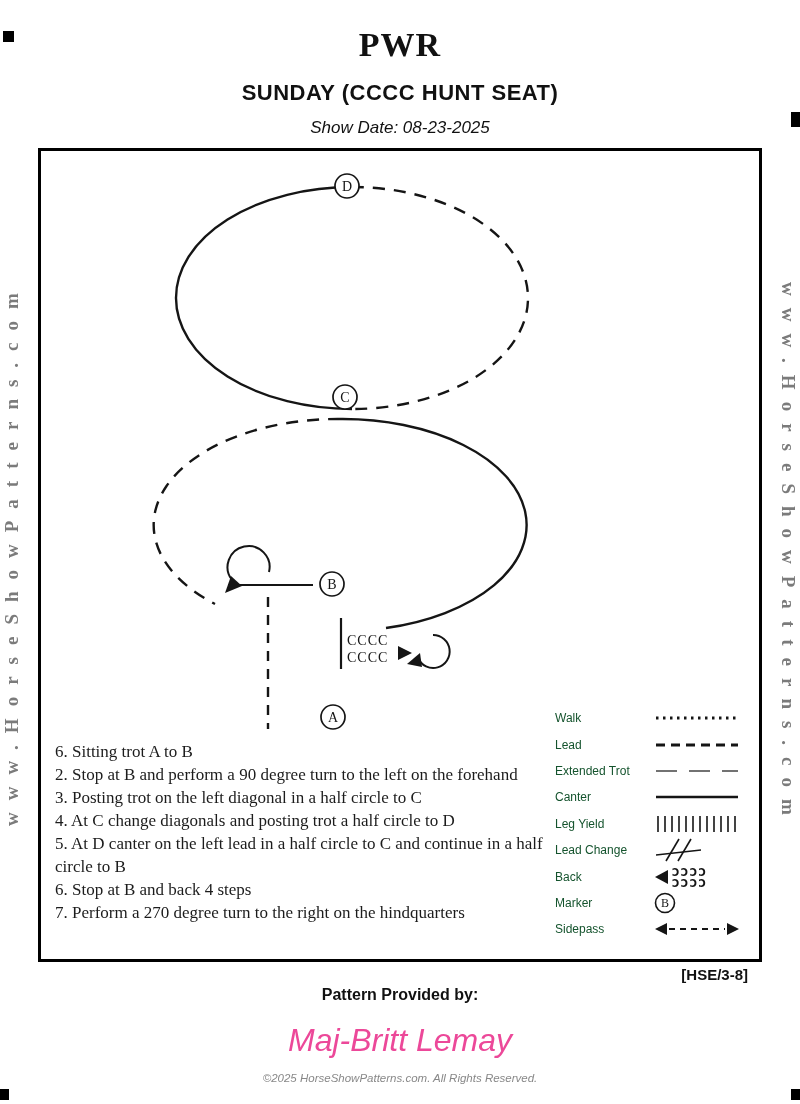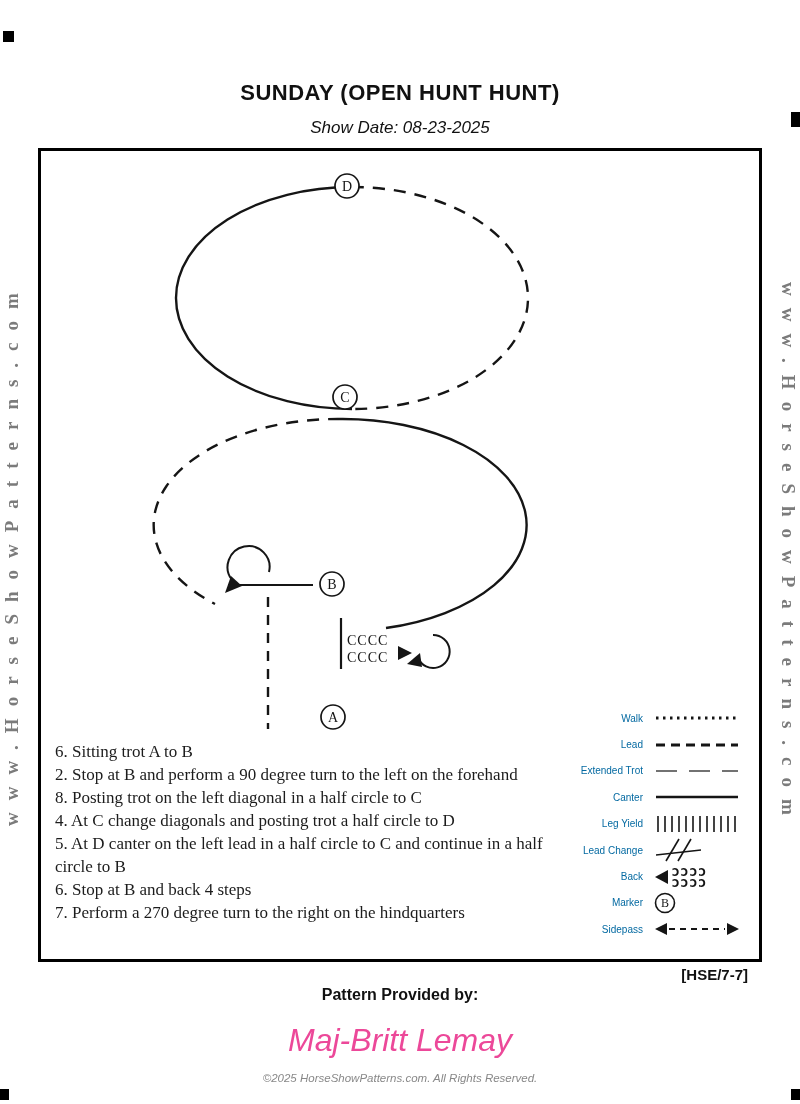--- a/index.html
+++ b/index.html
@@ -20,41 +20,42 @@
   .wm-right{right:1px;writing-mode:vertical-rl;}
 
   .arena{position:absolute;left:38px;top:148px;width:718px;height:808px;border:3px solid #000;background:#fff;}
   .arena svg{position:absolute;left:0;top:0;}
 
   .instructions{position:absolute;left:14px;top:589px;width:512px;
       font-family:"Liberation Serif",serif;font-size:17px;line-height:23px;color:#1c1c1c;}
 
   .legend{position:absolute;left:514px;top:554px;width:190px;}
   .legend-row{display:flex;align-items:center;height:26.4px;}
-  .legend-label{width:88px;text-align:right;padding-right:10px;font-size:10px;color:#0369a1;white-space:nowrap;}
+  .legend-label{width:88px;text-align:left;padding-right:10px;font-size:12px;color:#14532d;white-space:nowrap;}
   .legend-sample{width:88px;height:24px;position:relative;}
 
   .code-label{position:absolute;top:966px;right:52px;font-weight:bold;font-size:15px;}
   .provided-by{top:986px;font-weight:bold;font-size:16px;}
   .provider{top:1022px;font-style:italic;font-size:32px;color:#ec4899;}
   .copyright{top:1072px;font-style:italic;font-size:11.5px;color:#888;}
 
   .ink{stroke:#151515;fill:none;}
 </style>
 </head>
 <body>
 
 <div class="page">
 
   <div class="reg-mark" style="left:3px;top:31px;width:11px;height:11px;"></div>
   <div class="reg-mark" style="left:791px;top:112px;width:9px;height:15px;"></div>
   <div class="reg-mark" style="left:0px;top:1089px;width:9px;height:11px;"></div>
   <div class="reg-mark" style="left:791px;top:1089px;width:9px;height:11px;"></div>
 
-  <div class="centered subtitle">SUNDAY (OPEN HUNT HUNT)</div>
+  <div class="centered title">PWR</div>
+  <div class="centered subtitle">SUNDAY (CCCC HUNT SEAT)</div>
   <div class="centered show-date">Show Date: 08-23-2025</div>
 
   <div class="wm wm-left">www.HorseShowPatterns.com</div>
   <div class="wm wm-right">www.HorseShowPatterns.com</div>
 
   <div class="arena">
 
     <svg width="718" height="808" viewBox="0 0 718 808">
 
       <path class="ink" d="M 311 36 A 176 111 0 0 0 311 258" stroke-width="2.4"></path>
@@ -94,21 +95,21 @@
       </g>
       <g>
         <circle cx="292" cy="566" r="12" fill="#fff" stroke="#151515" stroke-width="1.7"></circle>
         <text x="292" y="571" text-anchor="middle" font-family="'Liberation Serif',serif" font-size="14" fill="#151515">A</text>
       </g>
     </svg>
 
     <div class="instructions">
       <div>6. Sitting trot A to B</div>
       <div>2. Stop at B and perform a 90 degree turn to the left on the forehand</div>
-      <div>8. Posting trot on the left diagonal in a half circle to C</div>
+      <div>3. Posting trot on the left diagonal in a half circle to C</div>
       <div>4. At C change diagonals and posting trot a half circle to D</div>
       <div>5. At D canter on the left lead in a half circle to C and continue in a half circle to B</div>
       <div>6. Stop at B and back 4 steps</div>
       <div>7. Perform a 270 degree turn to the right on the hindquarters</div>
     </div>
 
     <div class="legend">
 
       <div class="legend-row">
         <div class="legend-label">Walk</div>
@@ -209,18 +210,18 @@
             <polygon points="2,12 14,6 14,18" fill="#151515"></polygon>
             <polygon points="86,12 74,6 74,18" fill="#151515"></polygon>
             <line x1="16" y1="12" x2="72" y2="12" stroke="#151515" stroke-width="2.2" stroke-dasharray="6 5"></line>
           </svg>
         </div>
       </div>
 
     </div>
   </div>
 
-  <div class="code-label">[HSE/7-7]</div>
+  <div class="code-label">[HSE/3-8]</div>
   <div class="centered provided-by">Pattern Provided by:</div>
   <div class="centered provider">Maj-Britt Lemay</div>
   <div class="centered copyright">©2025 HorseShowPatterns.com. All Rights Reserved.</div>
 
 </div>
 
 </body></html>

